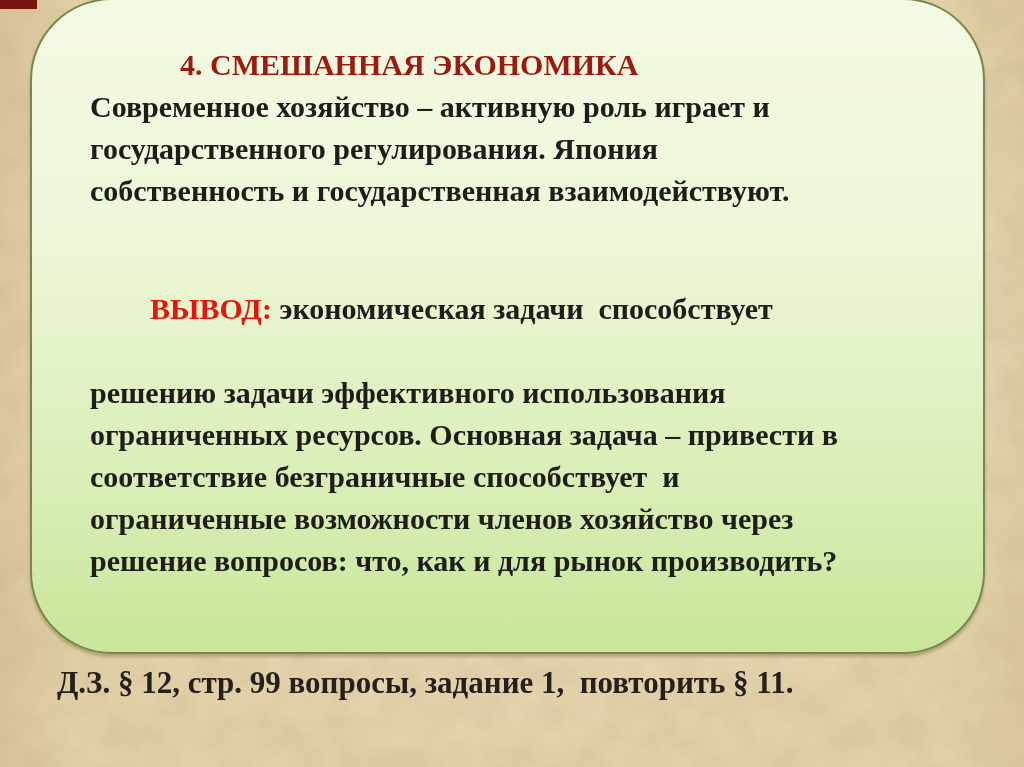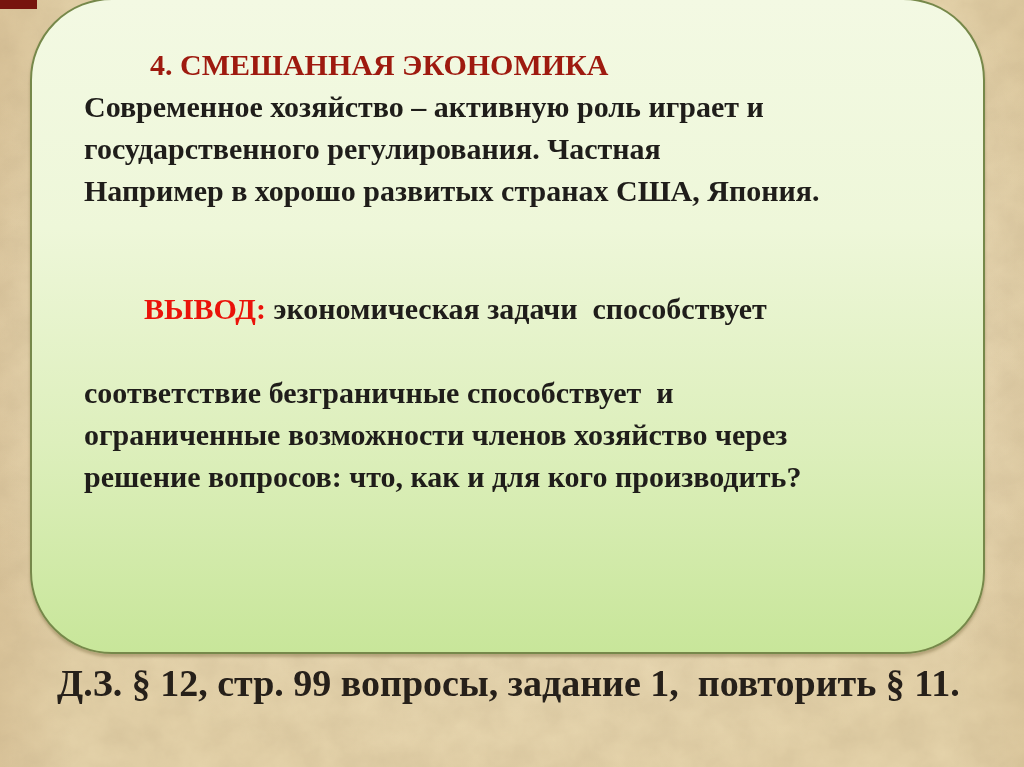--- a/index.html
+++ b/index.html
@@ -37,48 +37,47 @@
     border: 2px solid var(--panel-border, #76884a);
     border-radius: 82px;
     background: linear-gradient(180deg,
       var(--panel-top, #f3f9e3) 0%,
       #eef7d9 35%,
       #ddefbc 68%,
       var(--panel-bottom, #c8e69a) 100%);
     box-shadow: 0 3px 3px rgba(96, 84, 38, 0.35);
   }
   .panel-inner {
-    padding: 44px 28px 0 28px;
+    padding: 44px 28px 0 58px;
     font-weight: bold;
     font-size: 30px;
     line-height: 42px;
     color: var(--body-text, #1f1d1a);
   }
   .line {
     white-space: pre;
-    margin-left: 24px;
   }
   .title-line {
     white-space: pre;
     padding-left: 90px;
     color: var(--title-red, #9e1a0f);
   }
   .spacer {
     height: 34px;
   }
   .conclusion-label {
     color: var(--conclusion-red, #ea130a);
   }
   .homework {
     position: absolute;
     left: 57px;
     top: 663px;
     white-space: pre;
     font-weight: bold;
-    font-size: 38px;
+    font-size: 31px;
     line-height: 40px;
     color: #26201a;
     text-align: center;
   }
 </style>
 </head>
 <body>
 
 <div class="slide">
 
@@ -93,30 +92,32 @@
     <rect width="1024" height="767" filter="url(#parchment)"></rect>
   </svg>
 
   <div class="accent-bar"></div>
 
   <div class="panel">
     <div class="panel-inner">
       <div class="title-line">4. СМЕШАННАЯ ЭКОНОМИКА</div>
 
       <div class="line">Современное хозяйство – активную роль играет и</div>
-      <div class="line">государственного регулирования. Частная</div>
-      <div class="line">Например в хорошо развитых странах США, Япония.</div>
+      <div class="line">государственного регулирования. Япония</div>
+      <div class="line">собственность и государственная взаимодействуют.</div>
 
       <div class="spacer"></div>
 
       <div class="line">
         <span class="conclusion-label">ВЫВОД:</span><span> экономическая задачи  способствует</span>
       </div>
 
+      <div class="line">решению задачи эффективного использования</div>
+      <div class="line">ограниченных ресурсов. Основная задача – привести в</div>
       <div class="line">соответствие безграничные способствует  и</div>
       <div class="line">ограниченные возможности членов хозяйство через</div>
-      <div class="line">решение вопросов: что, как и для кого производить?</div>
+      <div class="line">решение вопросов: что, как и для рынок производить?</div>
     </div>
   </div>
 
   <div class="homework">Д.З. § 12, стр. 99 вопросы, задание 1,  повторить § 11.</div>
 
 </div>
 
 </body></html>

